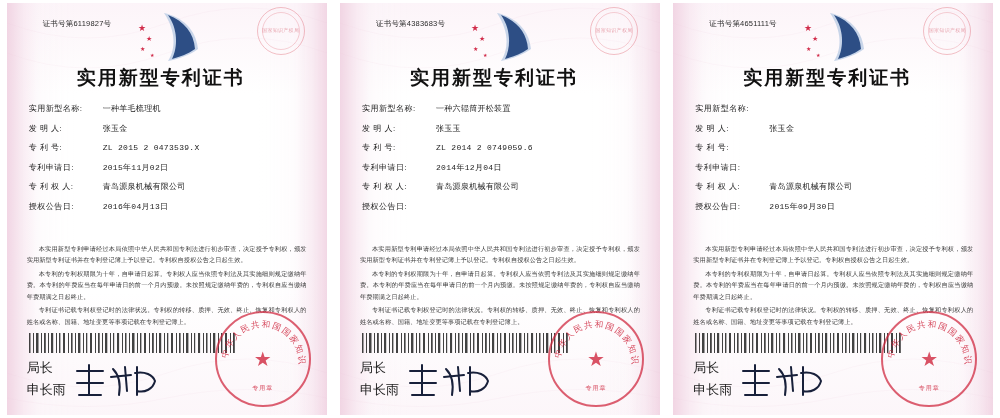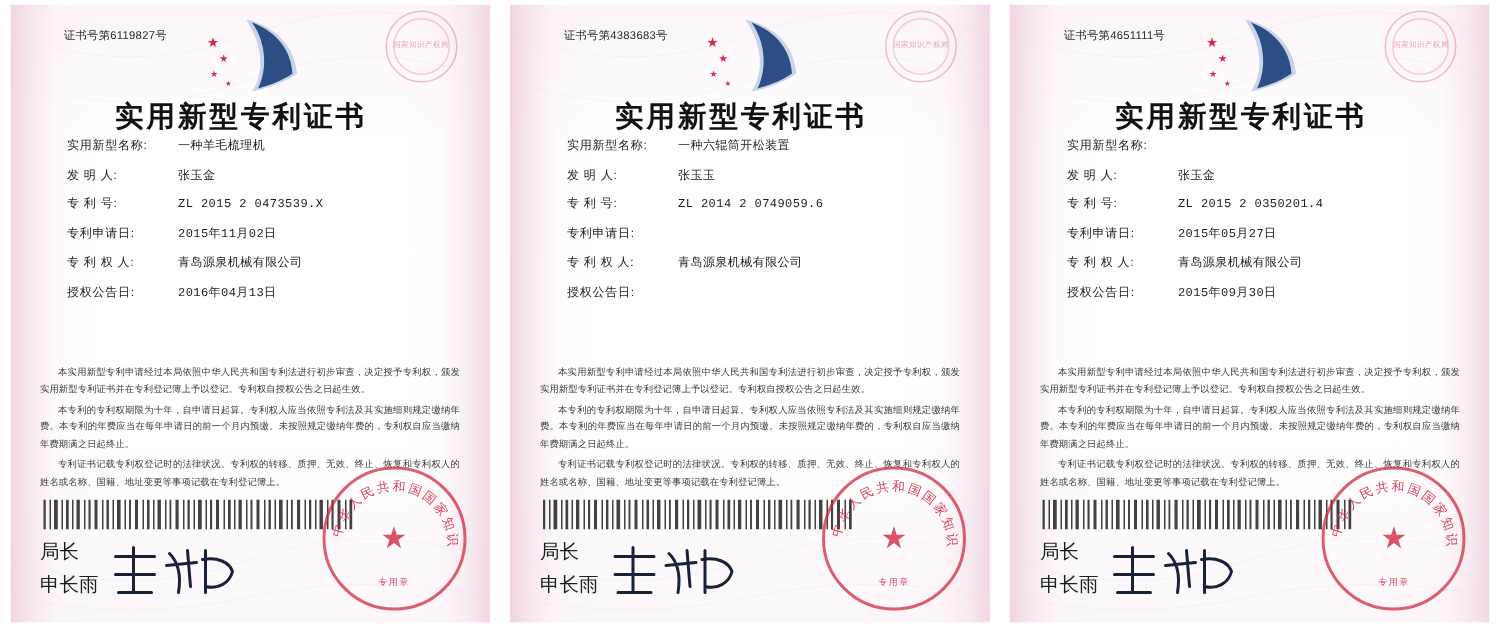--- a/index.html
+++ b/index.html
@@ -126,24 +126,23 @@
     right: 12px;
     text-align: center;
     font-family: "DejaVu Serif", "Liberation Serif", serif;
     font-weight: bold;
     font-size: 19px;
     letter-spacing: 2px;
     color: #111111;
   }
   .fields {
     position: absolute;
-    top: 88px;
+    top: 100px;
     left: 22px;
     right: 22px;
-    margin-left: 16px;
   }
   .field-row {
     display: flex;
     align-items: baseline;
     font-size: 8px;
     color: #1d1d1d;
     margin-bottom: 8.5px;
     white-space: nowrap;
   }
   .field-label {
@@ -459,20 +458,21 @@
         <div class="field-row">
           <span class="field-label">发 明 人:</span>
           <span class="field-value">张玉玉</span>
         </div>
         <div class="field-row">
           <span class="field-label">专 利 号:</span>
           <span class="field-value">ZL 2014 2 0749059.6</span>
         </div>
         <div class="field-row">
           <span class="field-label">专利申请日:</span>
+          <span class="field-value">2014年12月04日</span>
         </div>
         <div class="field-row">
           <span class="field-label">专 利 权 人:</span>
           <span class="field-value">青岛源泉机械有限公司</span>
         </div>
         <div class="field-row">
           <span class="field-label">授权公告日:</span>
         </div>
       </div>
 
@@ -620,25 +620,23 @@
       <div class="fields">
         <div class="field-row">
           <span class="field-label">实用新型名称:</span>
         </div>
         <div class="field-row">
           <span class="field-label">发 明 人:</span>
           <span class="field-value">张玉金</span>
         </div>
         <div class="field-row">
           <span class="field-label">专 利 号:</span>
-          <span class="field-value">ZL 2015 2 0350201.4</span>
         </div>
         <div class="field-row">
           <span class="field-label">专利申请日:</span>
-          <span class="field-value">2015年05月27日</span>
         </div>
         <div class="field-row">
           <span class="field-label">专 利 权 人:</span>
           <span class="field-value">青岛源泉机械有限公司</span>
         </div>
         <div class="field-row">
           <span class="field-label">授权公告日:</span>
           <span class="field-value">2015年09月30日</span>
         </div>
       </div>

